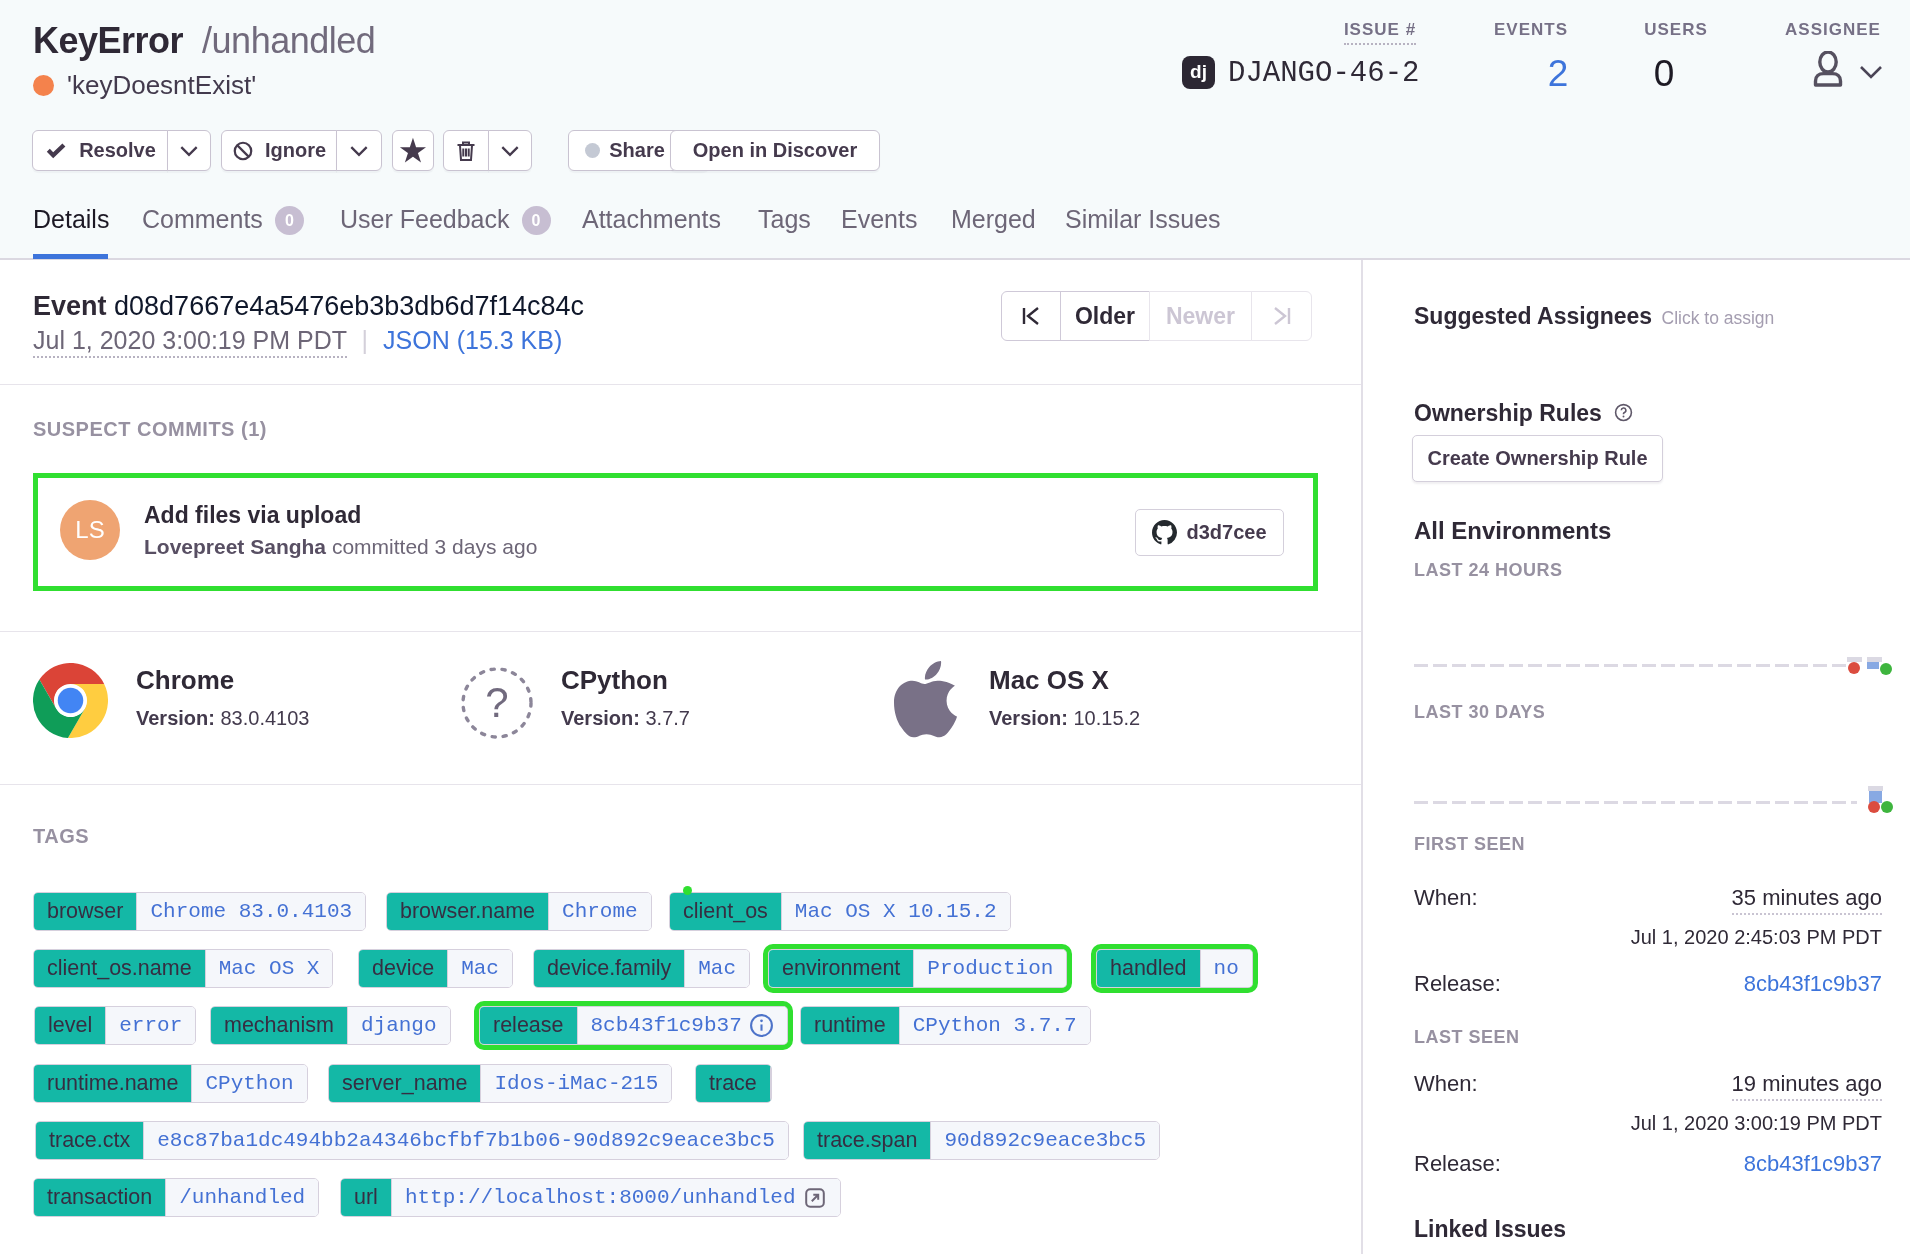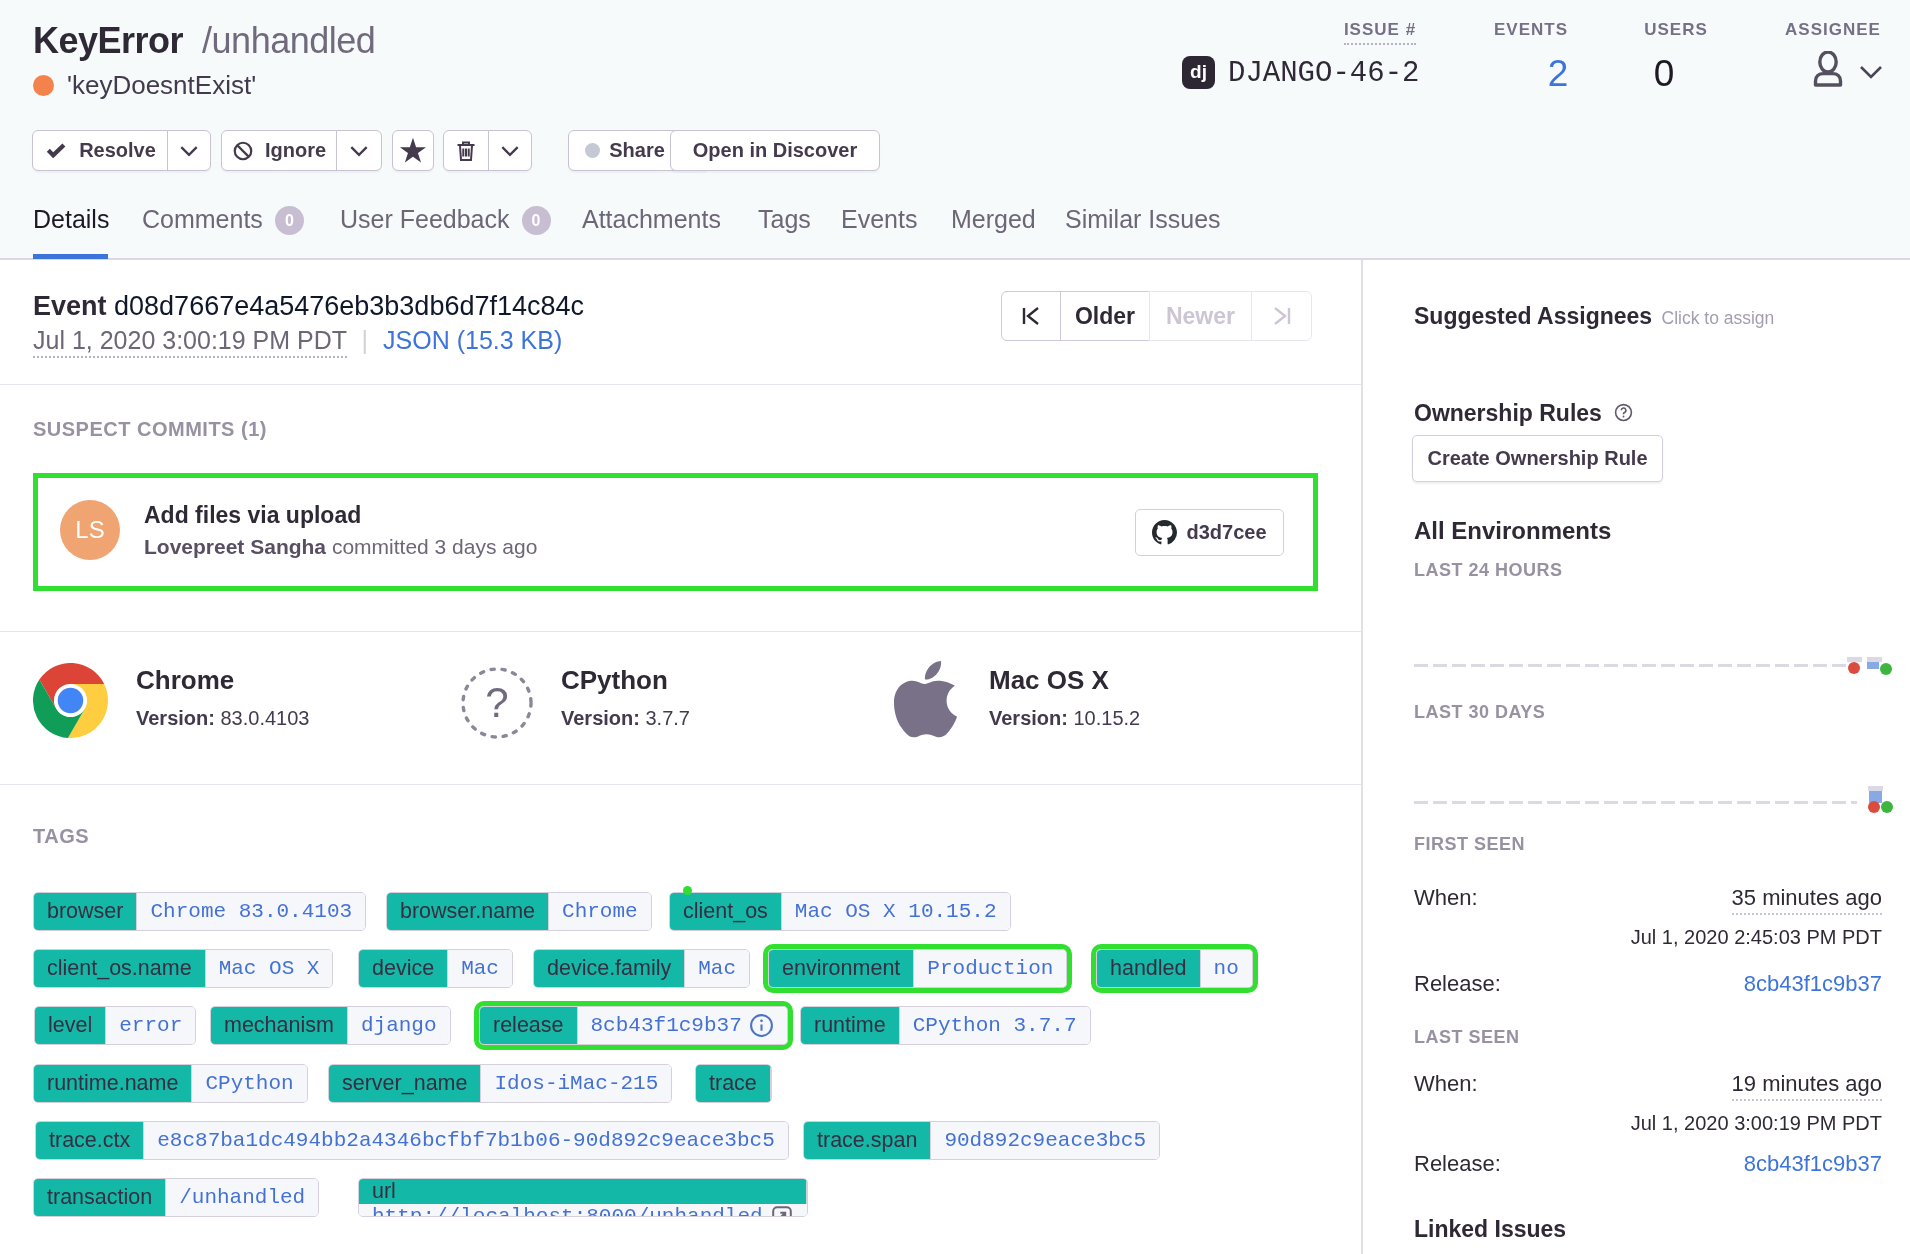--- a/index.html
+++ b/index.html
@@ -274,21 +274,21 @@
       </div>
   <div class="pill" style="left:803px; top:861px;">
         <span class="k">trace.span</span>
         <span class="v">90d892c9eace3bc5</span>
       </div>
 
   <div class="pill" style="left:33px; top:918px;">
         <span class="k">transaction</span>
         <span class="v">/unhandled</span>
       </div>
-  <div class="pill" style="left:358px; top:918px;flex-direction:column;">
+  <div class="pill" style="left:340px; top:918px;">
         <span class="k">url</span>
         <span class="v">http://localhost:8000/unhandled<svg width="24" height="24" viewBox="0 0 24 24" fill="none" stroke="#6d6677" stroke-width="2" style="margin-left:7px;">
             <rect x="3.2" y="3.2" width="17.6" height="17.6" rx="4"></rect>
             <path d="M8.8 15.2 L15.2 8.8 M10.3 8.8 H15.2 V13.7"></path>
           </svg></span>
       </div>
 </div>
 
 <div id="sidebar">
   <div class="sb" style="top:43px;"><span class="sbh">Suggested Assignees</span> <span style="font-size:17.5px; color:#a49db0;">&nbsp;Click to assign</span></div>

